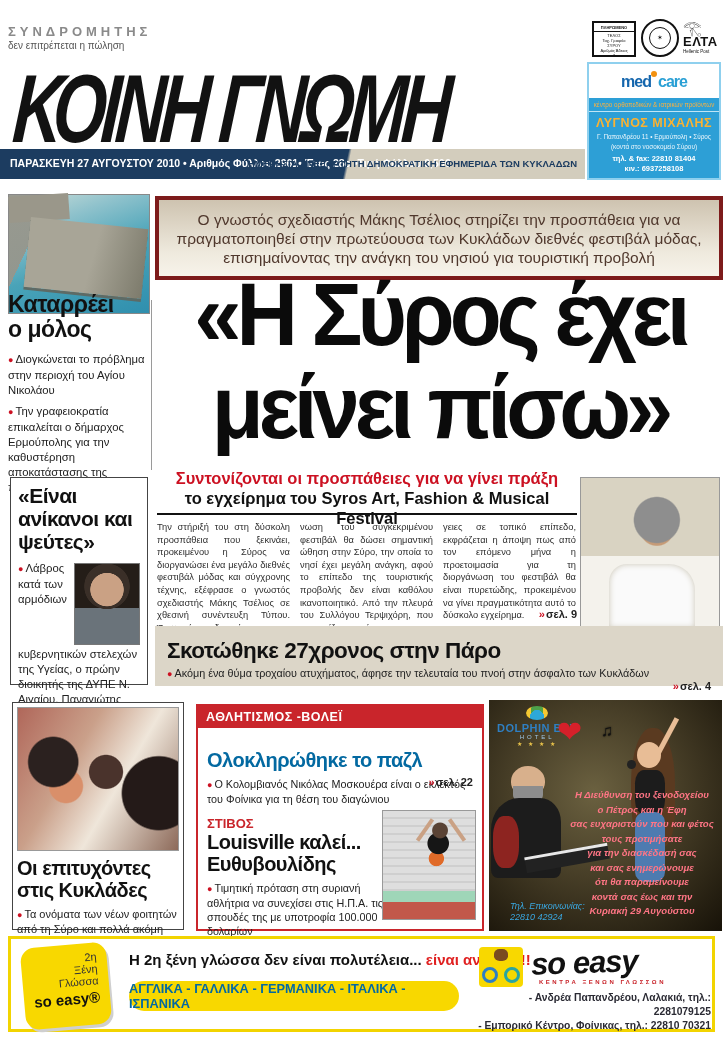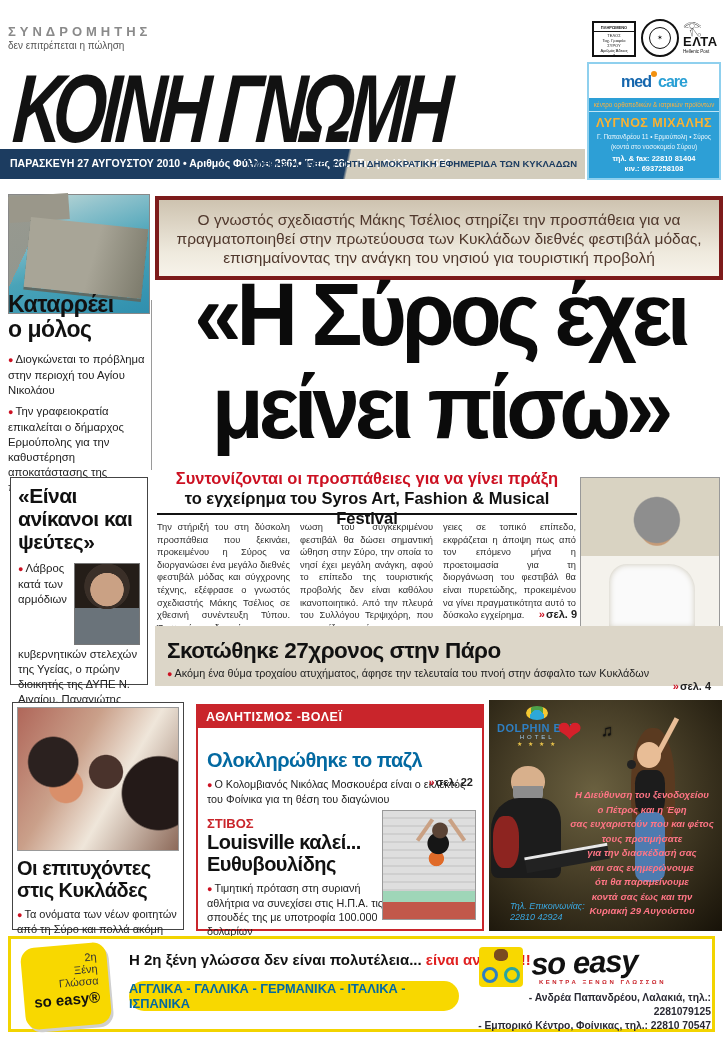--- a/index.html
+++ b/index.html
@@ -375,17 +375,17 @@
     <div class="pill">ΑΓΓΛΙΚΑ - ΓΑΛΛΙΚΑ - ΓΕΡΜΑΝΙΚΑ - ΙΤΑΛΙΚΑ - ΙΣΠΑΝΙΚΑ</div>
     <div class="bikebox">
       <div class="owl"></div>
       <div class="wheel w1"></div>
         <div class="wheel w2"></div>
     </div>
     <div class="logo2">so easy</div>
     <div class="logo2sub">ΚΕΝΤΡΑ ΞΕΝΩΝ ΓΛΩΣΣΩΝ</div>
     <div class="addr">
       <div>- Ανδρέα Παπανδρέου, Λαλακιά, τηλ.: 2281079125</div>
-      <div>- Εμπορικό Κέντρο, Φοίνικας, τηλ.: 22810 70547</div>
+      <div>- Εμπορικό Κέντρο, Φοίνικας, τηλ.: 22810 70321</div>
     </div>
   </div>
 
 </div>
 
 </body></html>

